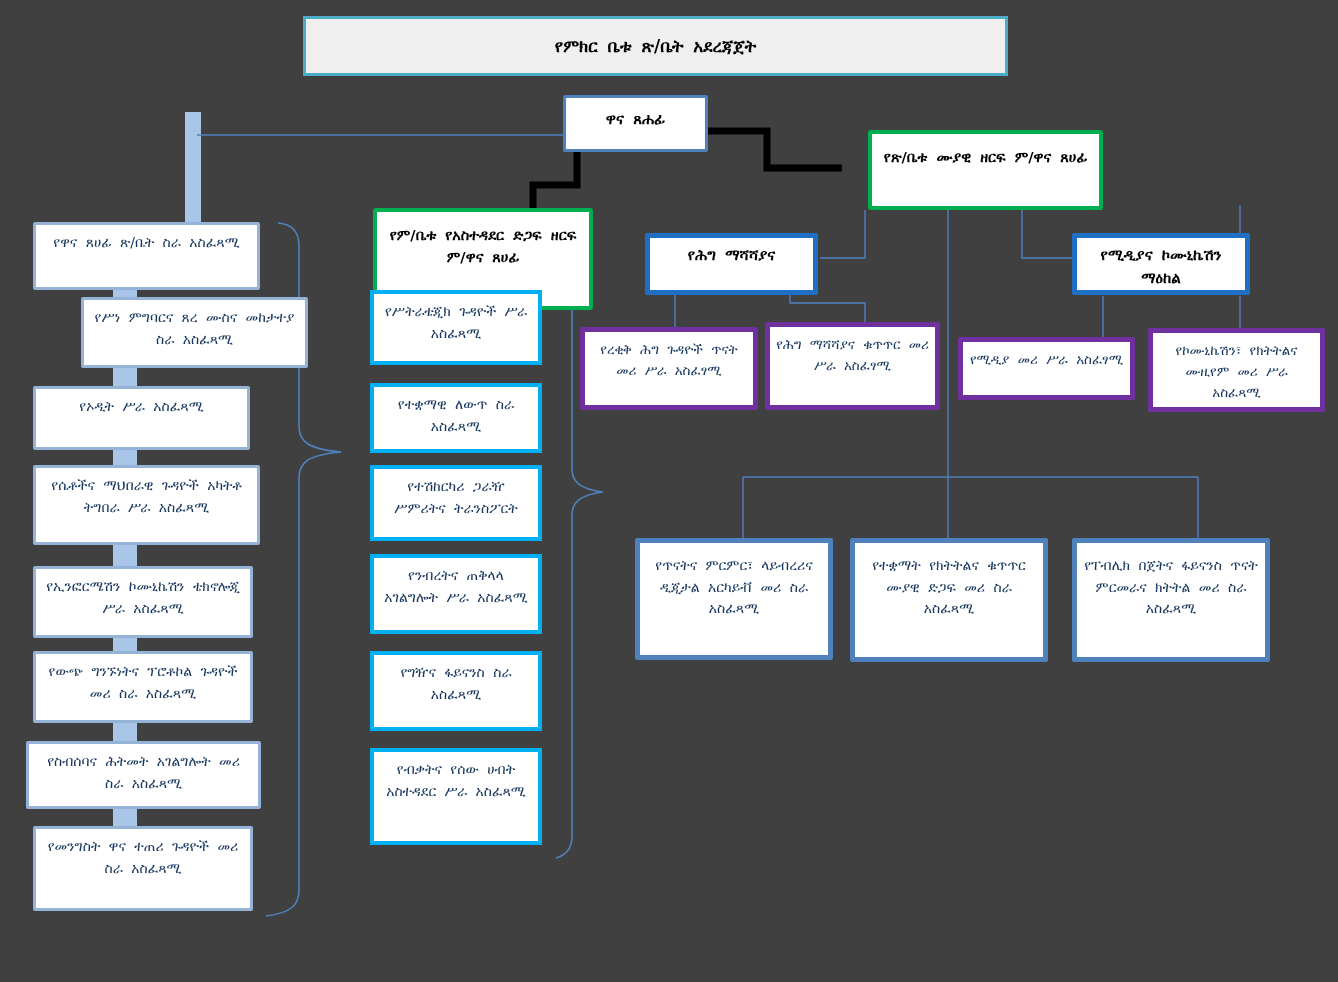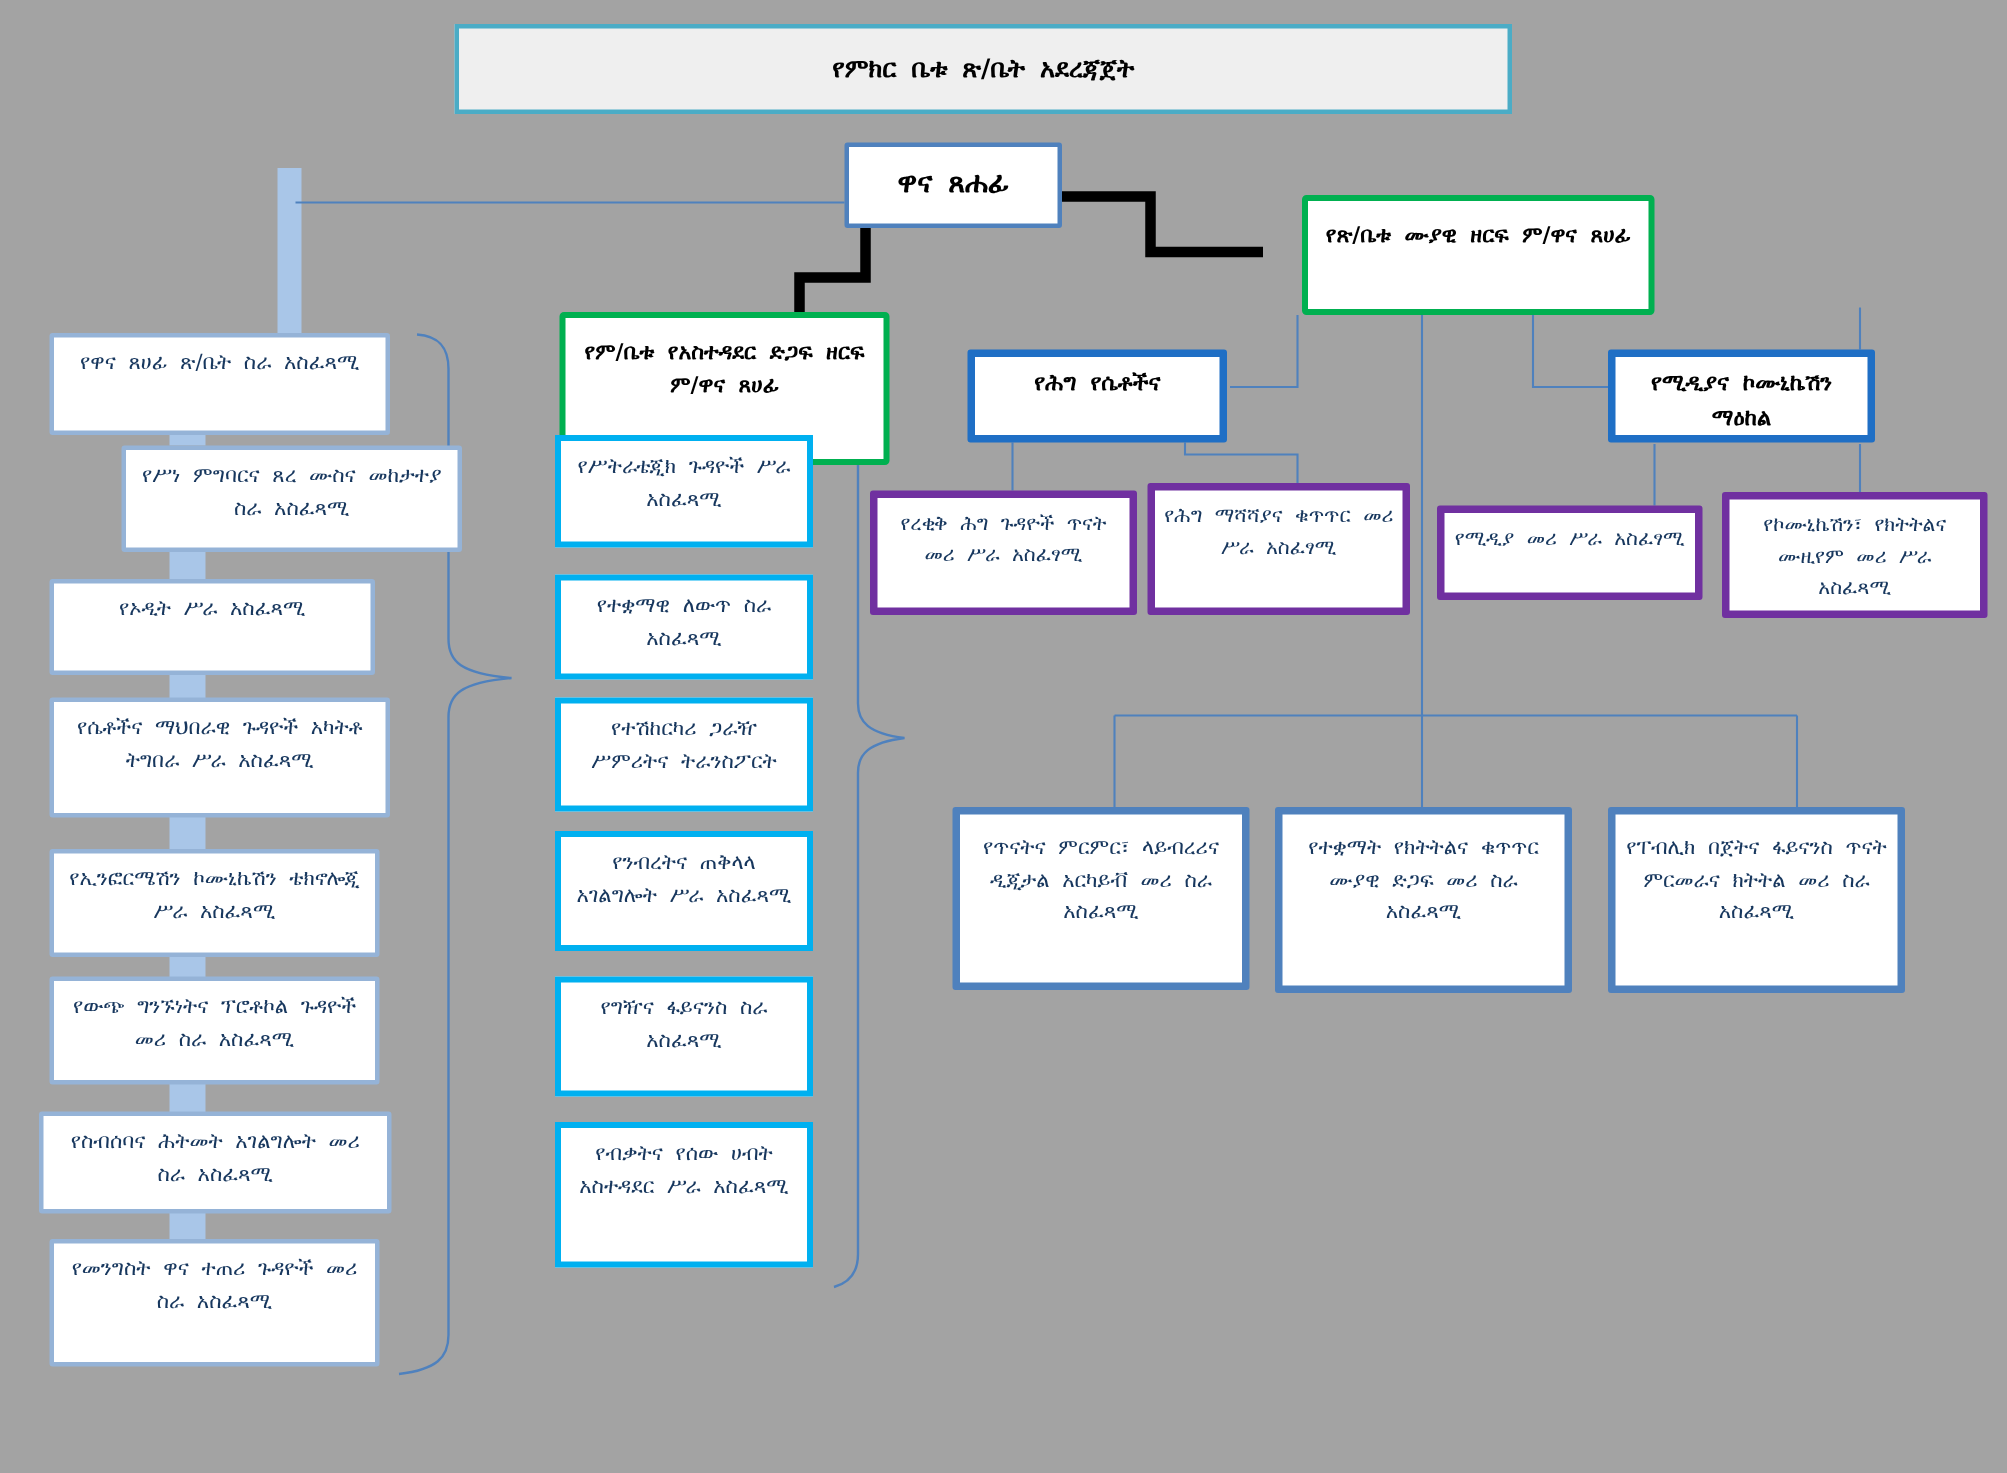--- a/index.html
+++ b/index.html
@@ -1,25 +1,25 @@
 <!DOCTYPE html>
 <html lang="am"><head>
 <meta charset="utf-8">
 <style>
   html,body{margin:0;padding:0;background:#ffffff;}
   body{font-family:"DejaVu Sans", sans-serif;}
-  #canvas{position:relative;width:1338px;height:982px;background:#a3a3a3;overflow:hidden;}
+  #canvas{position:relative;width:1338px;height:982px;background:#404040;overflow:hidden;}
 
   .box{position:absolute;background:#ffffff;box-sizing:border-box;text-align:center;
        color:#17375E;font-size:14px;line-height:1.55;word-spacing:4px;padding:7px 6px 4px 6px;}
   .box span{display:inline-block;}
 
   .title-box{border:3px solid #4BACC6;background:#EFEFEF;color:#000;font-weight:bold;
              font-size:17px;padding-top:14px;}
-  .secretary{border:3px solid #4F81BD;color:#000;font-weight:bold;font-size:19px;padding-top:10px;border-radius:2px;}
+  .secretary{border:3px solid #4F81BD;color:#000;font-weight:bold;font-size:15px;padding-top:10px;border-radius:2px;}
   .green{border:4px solid #00B050;color:#000;font-weight:bold;font-size:14.5px;padding-top:12px;border-radius:3px;margin-left:28px;}
   .center-blue{border:5px solid #1F6FC5;color:#000;font-weight:bold;font-size:15px;padding-top:6px;border-radius:2px;}
   .leftcol{border:3px solid #95B3D7;border-radius:2px;}
   .cyan{border:4px solid #00B0F0;border-radius:0;}
   .purple{border:5px solid #7030A0;font-size:13.5px;border-radius:2px;}
   .bottomrow{border:5px solid #4F81BD;font-size:14px;padding-top:12px;border-radius:2px;}
 
   .palebar{position:absolute;background:#A9C6E8;}
   svg.wires{position:absolute;left:0;top:0;pointer-events:none;}
 </style>
@@ -71,21 +71,21 @@
     <span>ዋና ጸሐፊ</span>
   </div>
   <div class="box green" style="left:345px;top:208px;width:220px;height:102px;">
     <span>የም/ቤቱ የአስተዳደር ድጋፍ ዘርፍ ም/ዋና ጸሀፊ</span>
   </div>
   <div class="box green" style="left:840px;top:130px;width:235px;height:80px;">
     <span>የጽ/ቤቱ ሙያዊ ዘርፍ ም/ዋና ጸሀፊ</span>
   </div>
 
   <div class="box center-blue" style="left:645px;top:233px;width:173px;height:62px;">
-    <span>የሕግ የሴቶችና</span>
+    <span>የሕግ ማሻሻያና</span>
   </div>
   <div class="box center-blue" style="left:1072px;top:233px;width:178px;height:62px;">
     <span>የሚዲያና ኮሙኒኬሽን ማዕከል</span>
   </div>
 
   <div class="box leftcol" style="left:33px;top:222px;width:227px;height:68px;">
     <span>የዋና ጸሀፊ ጽ/ቤት ስራ አስፈጻሚ</span>
   </div>
   <div class="box leftcol" style="left:33px;top:297px;width:227px;height:71px;margin-left:48px;">
     <span>የሥነ ምግባርና ጸረ ሙስና መከታተያ ስራ አስፈጻሚ</span>

